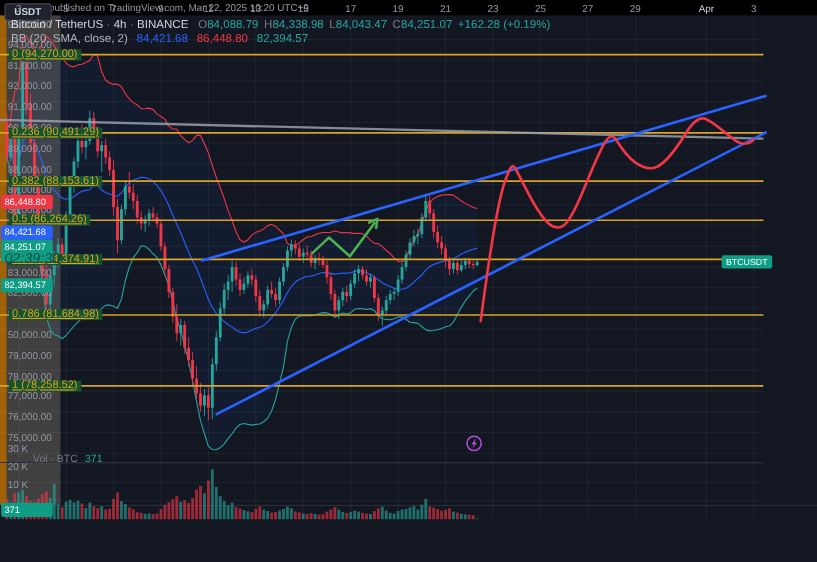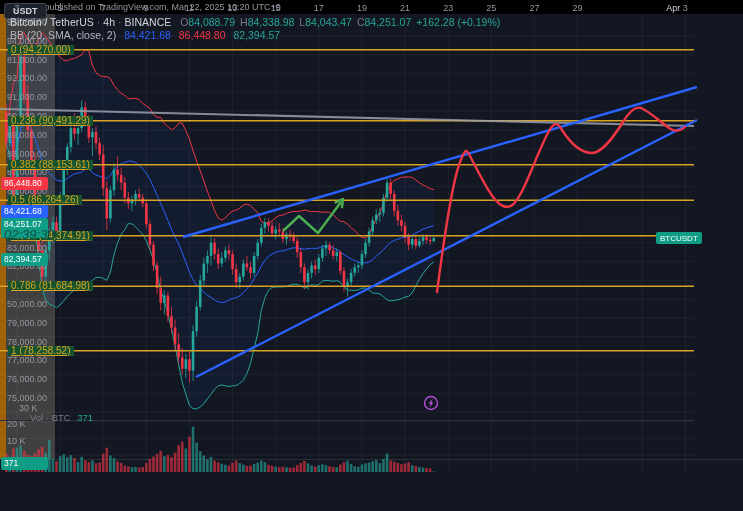--- a/index.html
+++ b/index.html
@@ -26,21 +26,21 @@
     font-size:8.5px;line-height:11px;padding:1px 3px;border-radius:2px;z-index:28;white-space:nowrap;}
   #label-last{line-height:9.5px;padding-top:2px;height:20px;}
   #label-last .countdown{font-size:13px;color:#0e4f43;font-style:italic;}
   #usdt-button{position:absolute;left:4px;top:3px;padding:2px 8px;background:#1e222d;
     border:1px solid #434651;border-radius:3px;color:#d1d4dc;font-size:9px;font-weight:bold;}
   #btcusdt-tag{left:656px;top:232px;background:#0f9d85;color:#fff;font-size:8px;
     padding:1.5px 4px;border-radius:2px;z-index:27;}
   
   #time-axis{left:0;top:473px;width:743px;height:17px;background:#131722;border-top:1px solid #2a2e39;z-index:25;}
   .ttick{position:absolute;top:3px;font-size:9px;color:#9598a1;transform:translateX(-50%);}
-  .ttick.bright{color:#d1d4dc;margin-left:31px;}
+  .ttick.bright{color:#d1d4dc;}
   
   #footer-bar{left:0;top:490px;width:743px;height:21px;background:#000;z-index:40;}
   #footer-brand{position:absolute;left:38px;top:4px;color:#dcdcdc;font-size:10.5px;font-weight:bold;}
 </style>
 </head>
 <body>
 
 <div id="app">
 
   <div id="publish-bar" class="abs">
@@ -517,21 +517,21 @@
       <div class="ptick" style="top: 223.8px;">84,000.00</div>
       <div class="ptick" style="top: 242.6px; text-align: center;">83,000.00</div>
       <div class="ptick" style="top: 261.4px;">82,000.00</div>
       <div class="ptick" style="top: 280.2px;">81,000.00</div>
       <div class="ptick" style="top: 299px;">50,000.00</div>
       <div class="ptick" style="top: 317.8px;">79,000.00</div>
       <div class="ptick" style="top: 336.6px;">78,000.00</div>
       <div class="ptick" style="top: 355.4px;">77,000.00</div>
       <div class="ptick" style="top: 374.2px;">76,000.00</div>
       <div class="ptick" style="top: 393px;">75,000.00</div>
-      <div class="ptick" style="top: 402.6px; margin-left: 12px;">30 K</div>
+      <div class="ptick" style="top: 402.6px;">30 K</div>
       <div class="ptick" style="top: 419.4px;">20 K</div>
       <div class="ptick" style="top: 436.2px;">10 K</div>
     </div>
 
   <div id="time-axis">
       <div class="ttick" style="left: 17px;">3</div>
       <div class="ttick" style="left: 60.116px;">5</div>
       <div class="ttick" style="left: 103.232px;">7</div>
       <div class="ttick" style="left: 146.348px;">9</div>
       <div class="ttick" style="left: 189.464px;">11</div>

